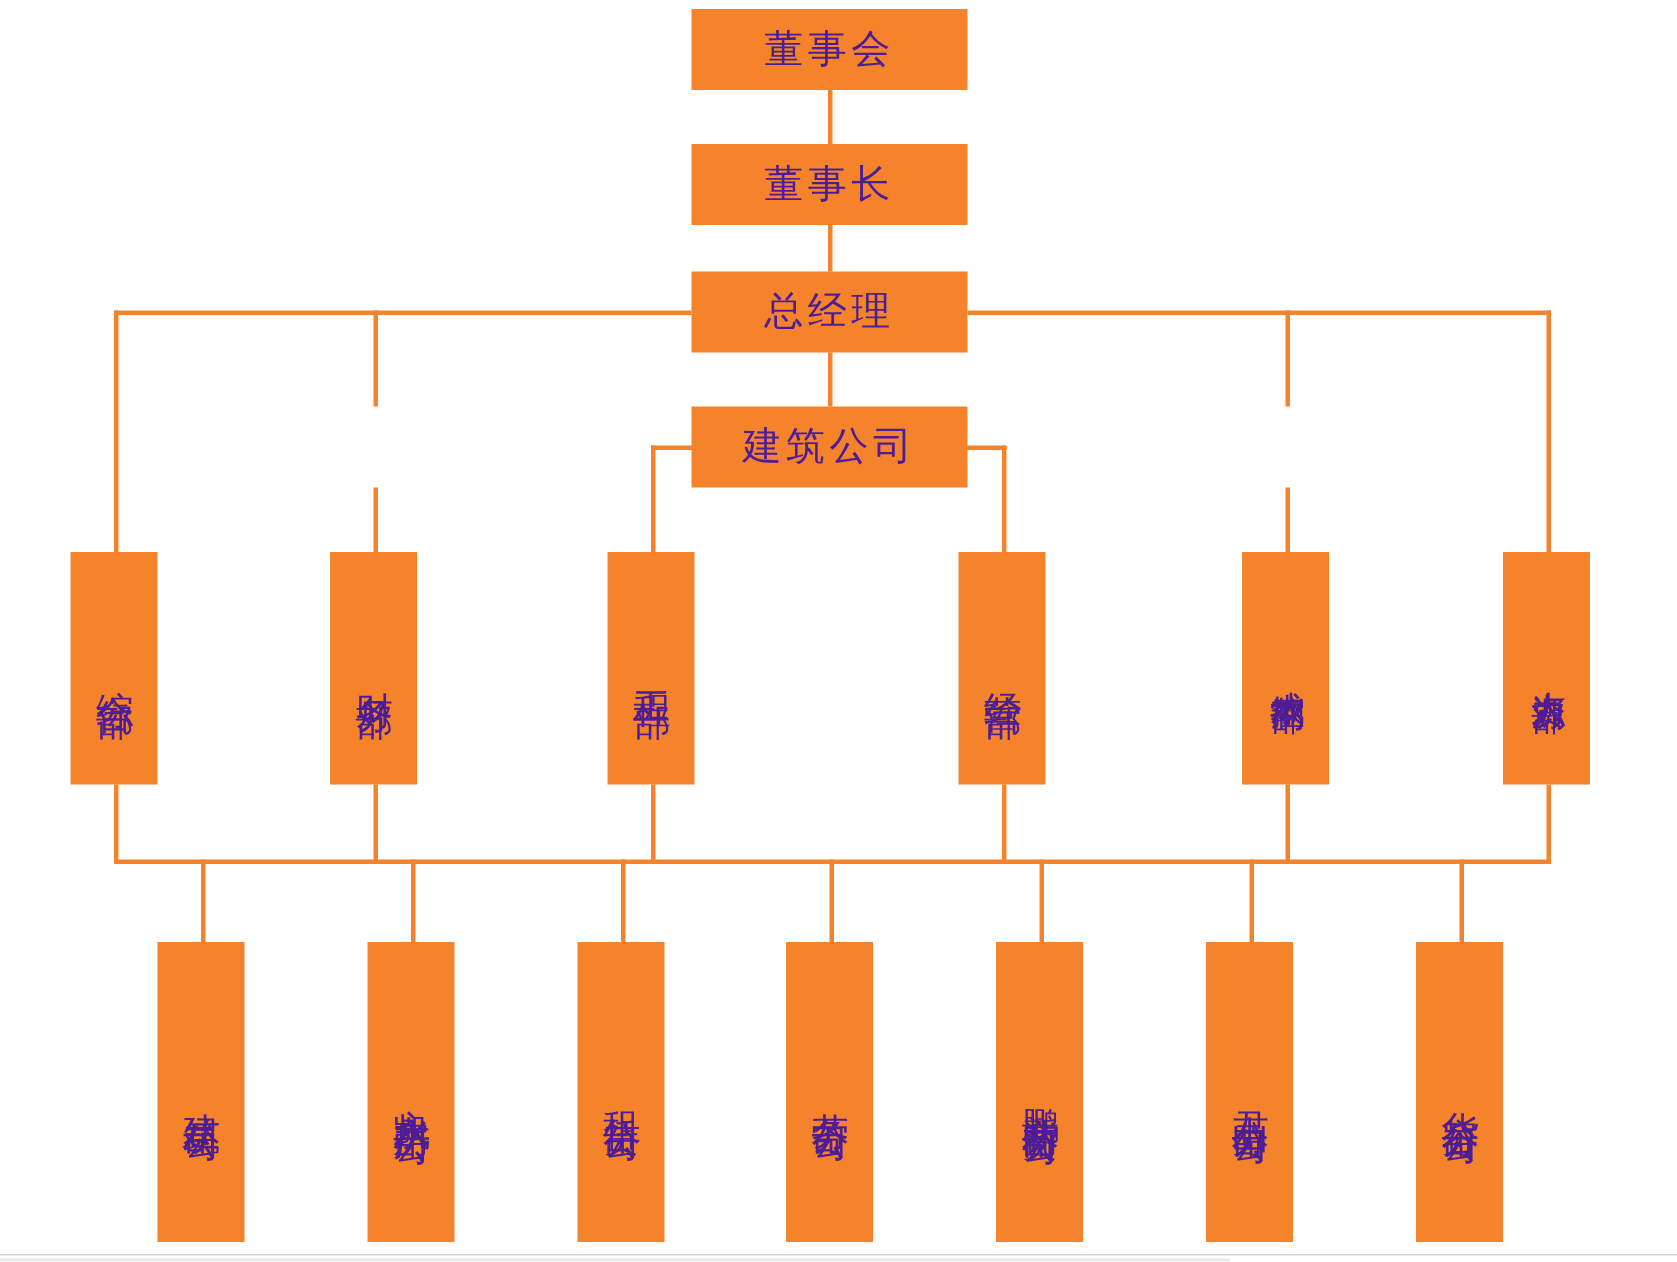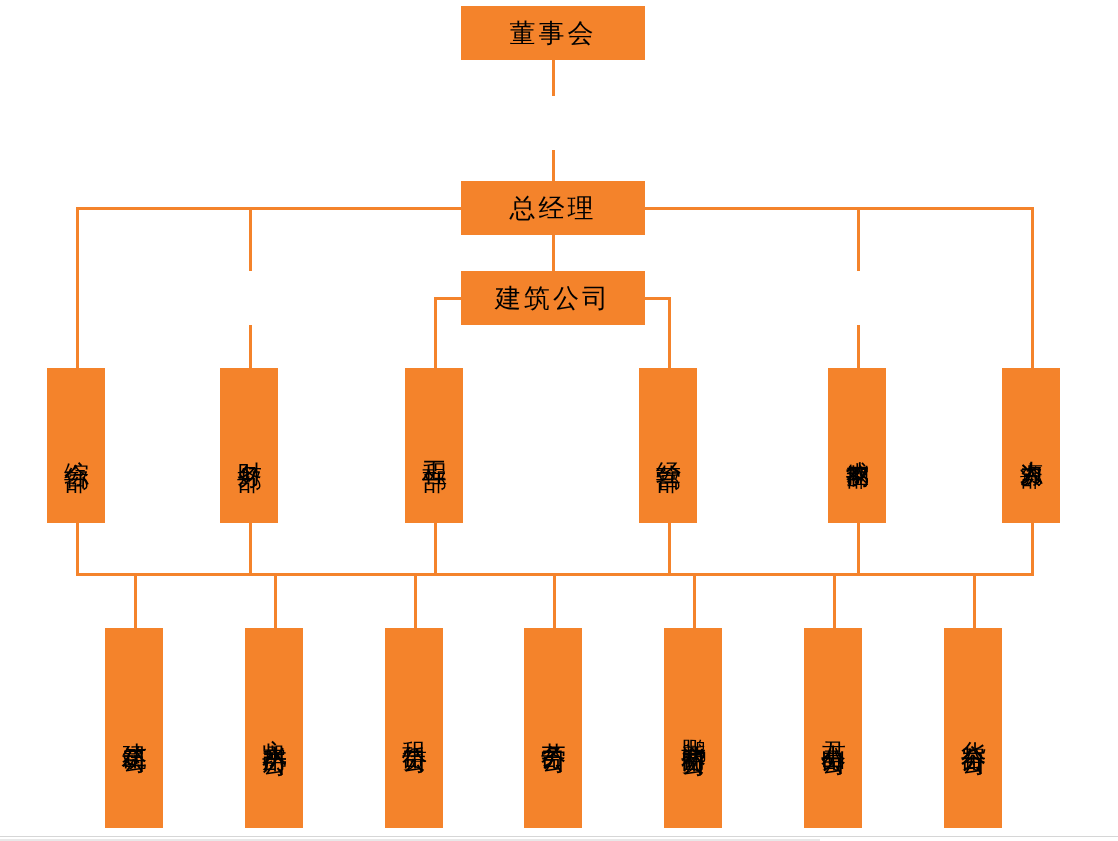--- a/index.html
+++ b/index.html
@@ -13,21 +13,21 @@
   #org-chart {
     position: relative;
     width: 1118px;
     height: 841px;
     background: #ffffff;
     overflow: hidden;
   }
   .node {
     position: absolute;
     background: #F4832B;
-    color: #000000;
+    color: #4c1d95;
     box-sizing: border-box;
     display: flex;
     align-items: center;
     justify-content: center;
     z-index: 3;
   }
   .node-h {
     font-size: 26px;
     letter-spacing: 3px;
     line-height: 1;
@@ -115,20 +115,21 @@
   <div class="conn conn-v" style="left:134px; top:573px; height:55px;"></div>
   <div class="conn conn-v" style="left:274px; top:573px; height:55px;"></div>
   <div class="conn conn-v" style="left:414px; top:573px; height:55px;"></div>
   <div class="conn conn-v" style="left:553px; top:573px; height:55px;"></div>
   <div class="conn conn-v" style="left:693px; top:573px; height:55px;"></div>
   <div class="conn conn-v" style="left:833px; top:573px; height:55px;"></div>
   <div class="conn conn-v" style="left:973px; top:573px; height:55px;"></div>
 
   <div class="node node-h" style="left:461px; top:6px; width:184px; height:54px;">董事会</div>
 
+  <div class="node node-h" style="left:461px; top:96px; width:184px; height:54px;">董事长</div>
 
   <div class="node node-h" style="left:461px; top:181px; width:184px; height:54px;">总经理</div>
 
   <div class="node node-h" style="left:461px; top:271px; width:184px; height:54px;">建筑公司</div>
 
   <div class="node node-v" style="left:47px; top:368px; width:58px; height:155px;">综合部</div>
   <div class="node node-v" style="left:220px; top:368px; width:58px; height:155px;">财务部</div>
   <div class="node node-v" style="left:405px; top:368px; width:58px; height:155px;">工程部</div>
   <div class="node node-v" style="left:639px; top:368px; width:58px; height:155px;">经营部</div>
   <div class="node node-v tight" style="left:828px; top:368px; width:58px; height:155px;">成本控制部</div>

